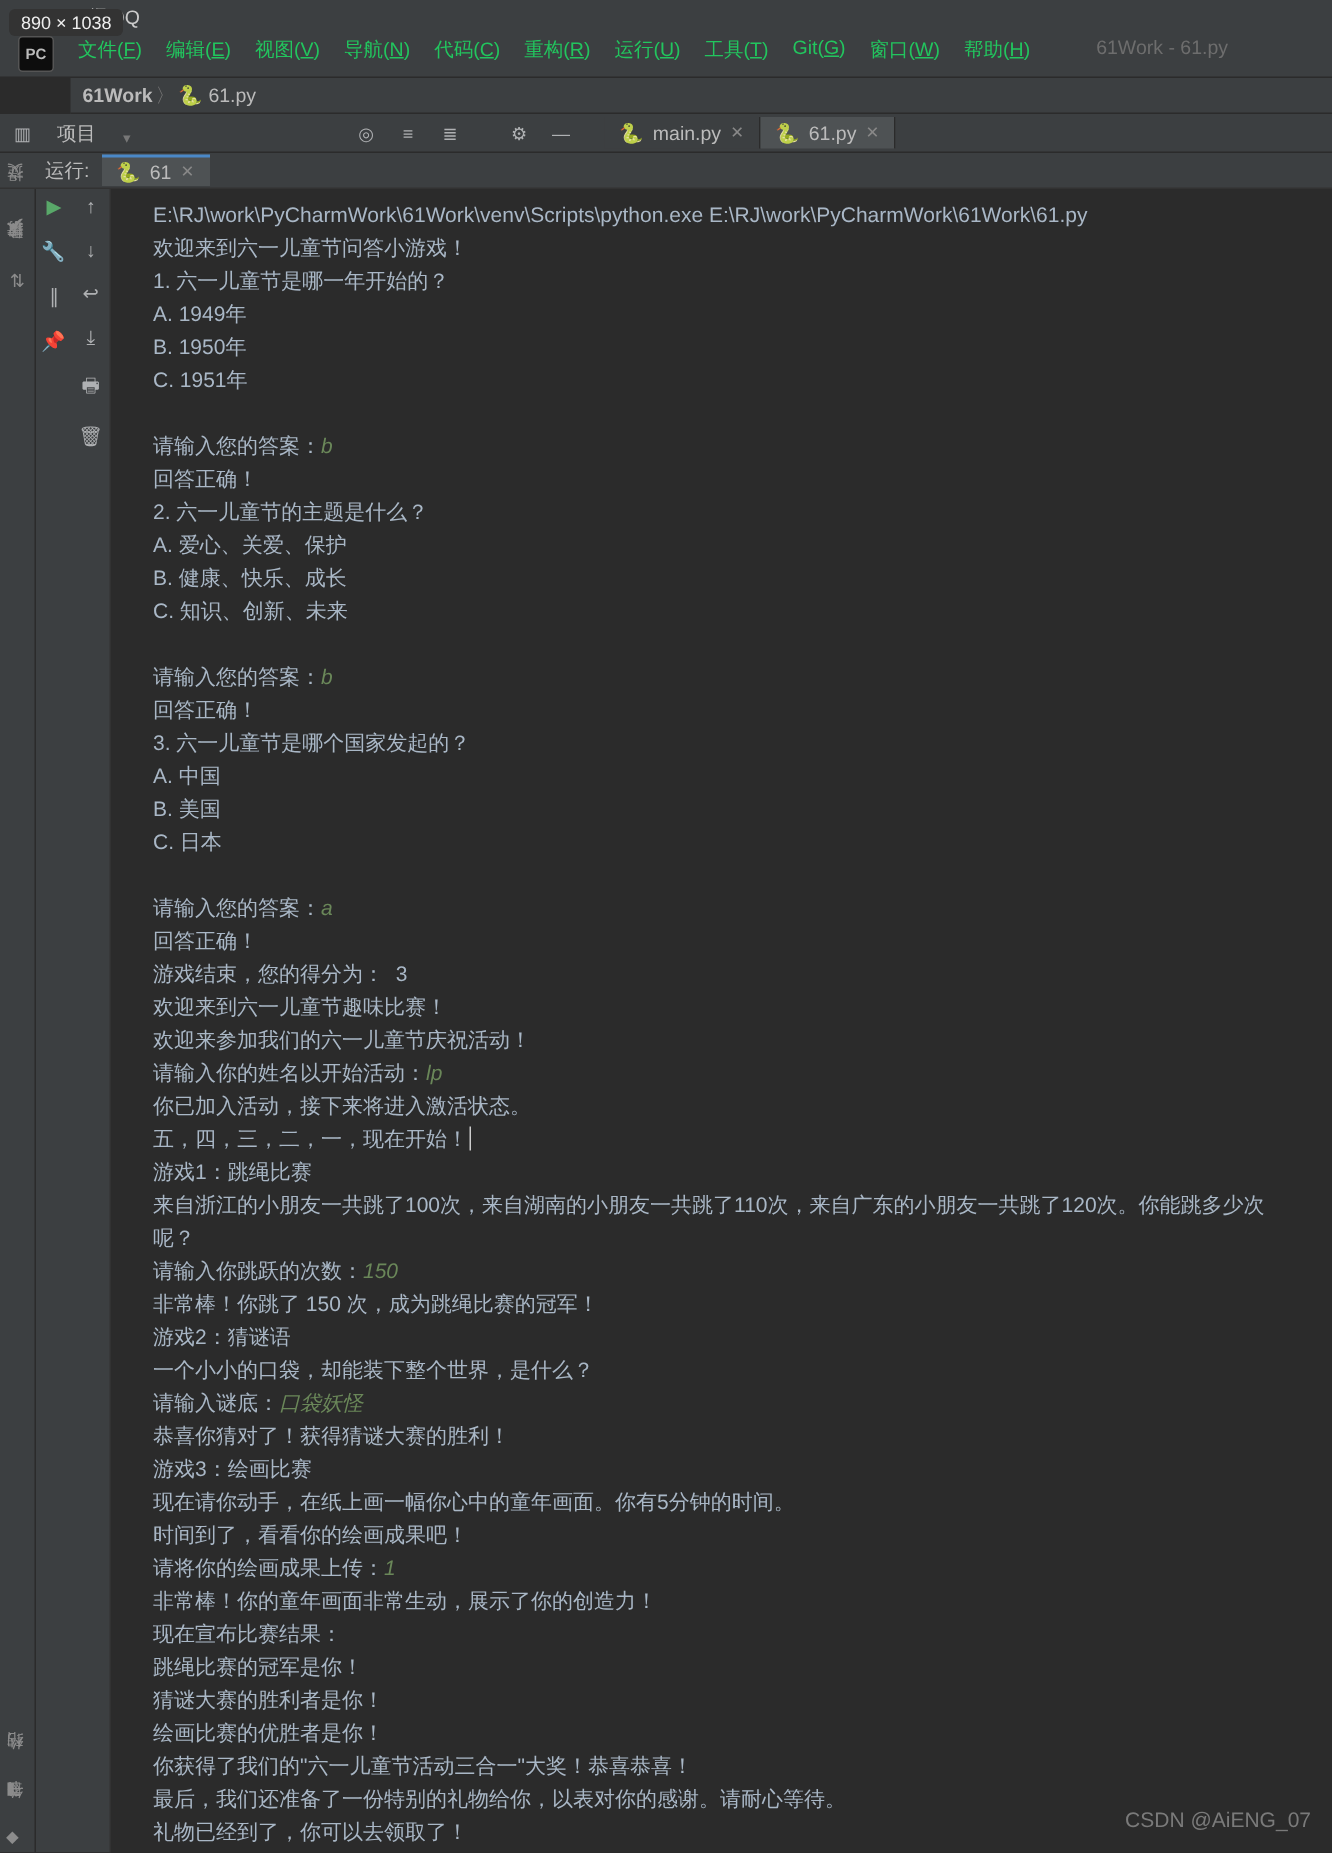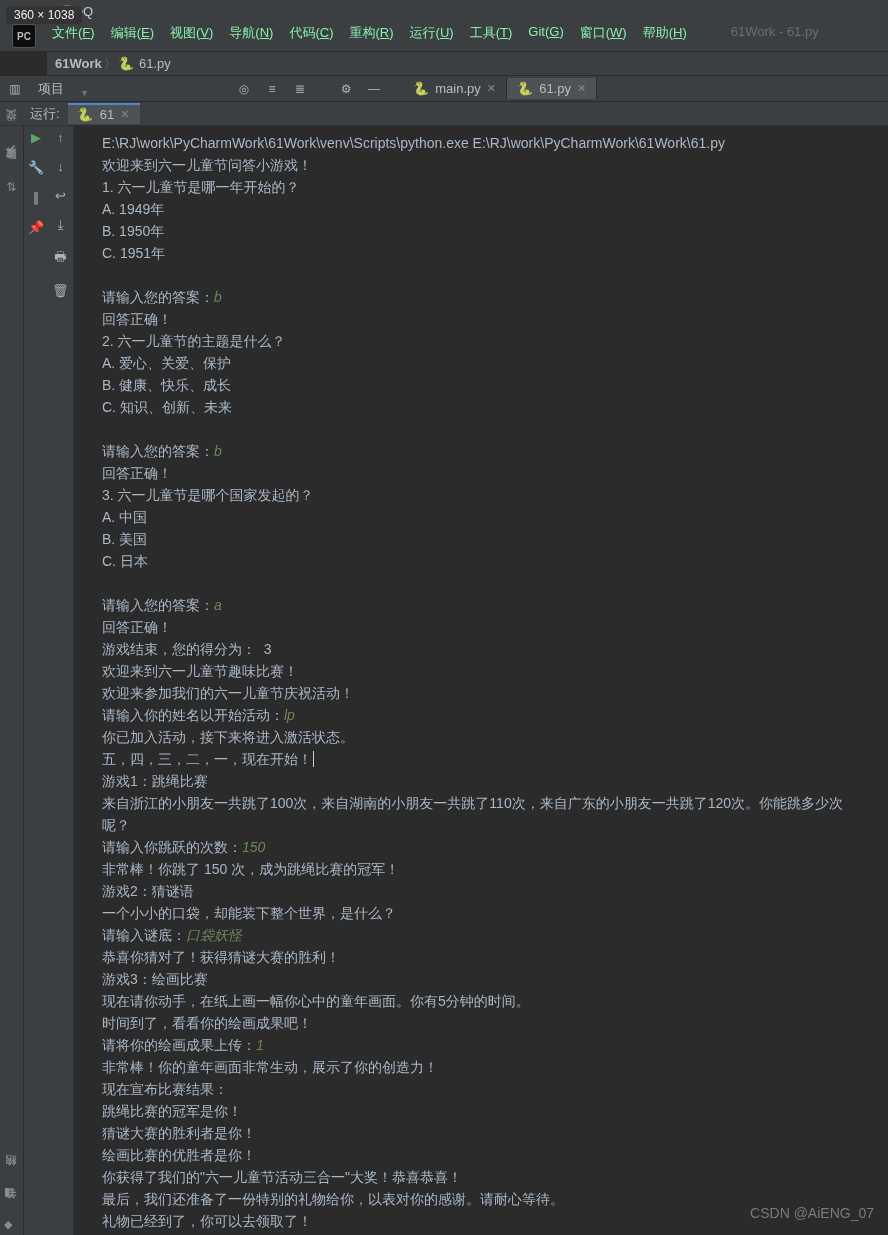--- a/index.html
+++ b/index.html
@@ -24,21 +24,21 @@
 .menubar {
   background: #3c3f41; height: 28px; display: flex; align-items: flex-start;
   border-bottom: 1px solid #2b2b2b; padding-left: 4px;
 }
 .logo {
   width: 24px; height: 24px; background: #0d0d0d; border: 1px solid #555; border-radius: 3px;
   margin: 0 8px; display: flex; align-items: center; justify-content: center;
   color: #bbb; font-size: 10px; font-weight: bold;
 }
 .menu-item {
-  color: #86efac; padding: 0 8px; font-size: 13px; cursor: pointer;
+  color: #22c55e; padding: 0 8px; font-size: 13px; cursor: pointer;
 }
 .menu-item u { text-decoration: underline; }
 .project-name { color: #6d6d6d; margin-left: 36px; font-size: 13px; }
 .navbar {
   background: #3c3f41; height: 24px; display: flex; align-items: center;
   border-bottom: 1px solid #2b2b2b; padding-left: 8px; font-size: 13px; color: #bbb; margin-left: 47px;
 }
 .navbar .crumb { font-weight: bold; }
 .navbar .sep { color: #777; margin: 0 2px; }
 .navbar .pyicon { color: #aaa; margin-right: 4px; }
@@ -99,21 +99,21 @@
   display: flex; flex-direction: column; gap: 10px; color: #8c8c8c; font-size: 11px;
 }
 .bottom-badges .vlabel { writing-mode: vertical-rl; transform: rotate(180deg); }
 .csdn {
   position: absolute; bottom: 14px; right: 14px; color: #7a7a7a; font-size: 14px; margin-left: 28px;
 }
 </style>
 </head>
 <body>
 
-<div class="badge">360 × 1038</div>
+<div class="badge">890 × 1038</div>
 
 <div class="titlebar">
   <span>讯QQ</span>
 </div>
 
 <div class="menubar">
   <div class="logo">PC</div>
   <div id="menu-items" style="display:flex;">
       <span class="menu-item">文件(<u>F</u>)</span>
       <span class="menu-item">编辑(<u>E</u>)</span>

